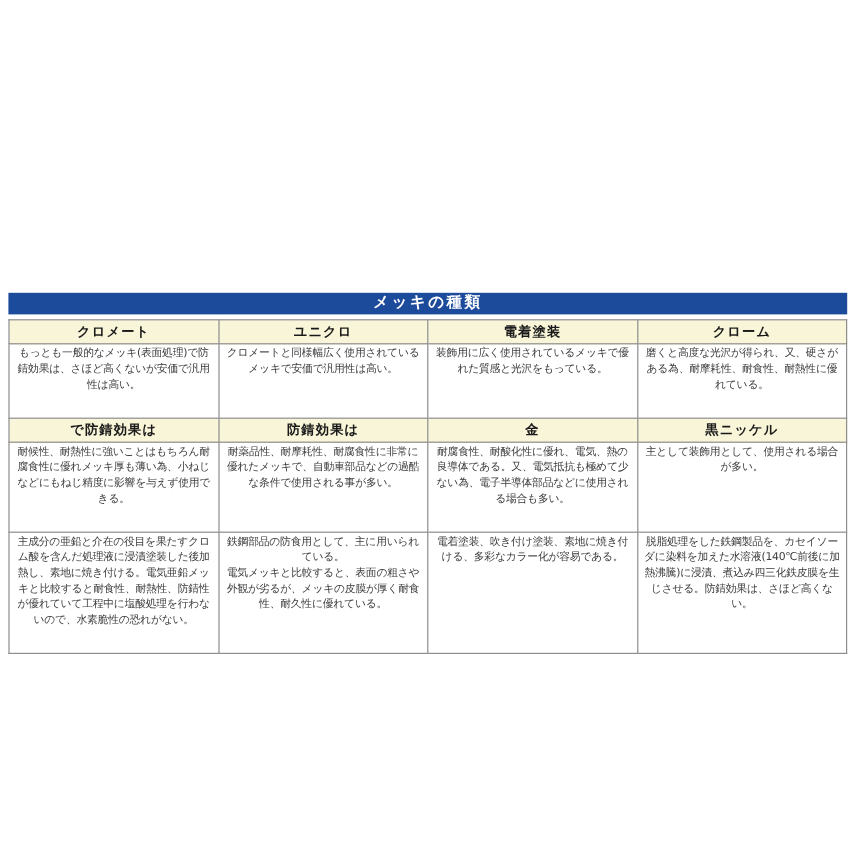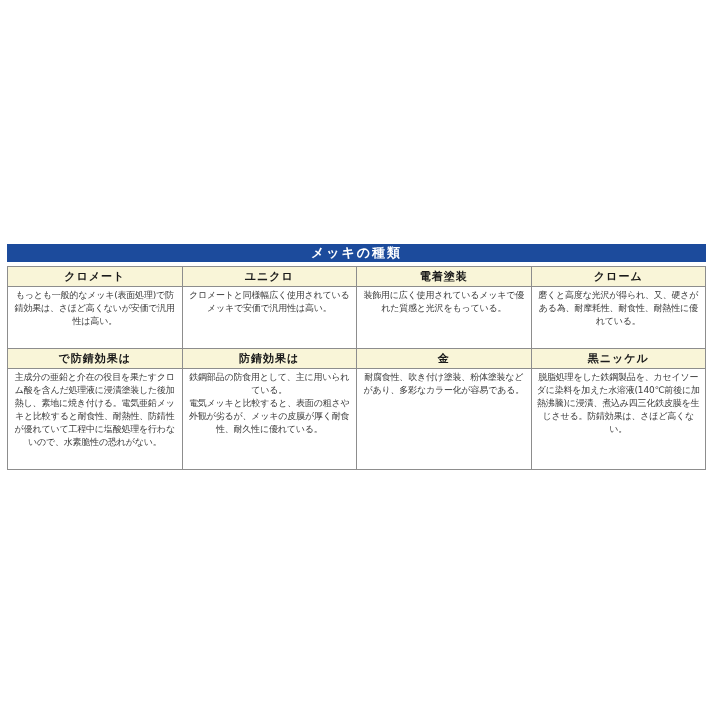--- a/index.html
+++ b/index.html
@@ -83,24 +83,30 @@
         <td>装飾用に広く使用されているメッキで優れた質感と光沢をもっている。</td>
         <td>磨くと高度な光沢が得られ、又、硬さがある為、耐摩耗性、耐食性、耐熱性に優れている。</td>
       </tr>
 
       <tr>
         <th>で防錆効果は</th>
         <th>防錆効果は</th>
         <th>金</th>
         <th>黒ニッケル</th>
       </tr>
+      <tr class="r-2">
+        <td>耐候性、耐熱性に強いことはもちろん耐腐食性に優れメッキ厚も薄い為、小ねじなどにもねじ精度に影響を与えず使用できる。</td>
+        <td>耐薬品性、耐摩耗性、耐腐食性に非常に優れたメッキで、自動車部品などの過酷な条件で使用される事が多い。</td>
+        <td>耐腐食性、耐酸化性に優れ、電気、熱の良導体である。又、電気抵抗も極めて少ない為、電子半導体部品などに使用される場合も多い。</td>
+        <td>主として装飾用として、使用される場合が多い。</td>
+      </tr>
 
       <tr class="r-3">
         <td>主成分の亜鉛と介在の役目を果たすクロム酸を含んだ処理液に浸漬塗装した後加熱し、素地に焼き付ける。電気亜鉛メッキと比較すると耐食性、耐熱性、防錆性が優れていて工程中に塩酸処理を行わないので、水素脆性の恐れがない。</td>
         <td>鉄鋼部品の防食用として、主に用いられている。
 電気メッキと比較すると、表面の粗さや外観が劣るが、メッキの皮膜が厚く耐食性、耐久性に優れている。</td>
-        <td>耐腐食性、吹き付け塗装、粉体塗装などがあり、多彩なカラー化が容易である。</td>
+        <td>電着塗装、吹き付け塗装、素地に焼き付ける、多彩なカラー化が容易である。</td>
         <td>脱脂処理をした鉄鋼製品を、カセイソーダに染料を加えた水溶液(140℃前後に加熱沸騰)に浸漬、煮込み四三化鉄皮膜を生じさせる。防錆効果は、さほど高くない。</td>
       </tr>
     </tbody>
   </table>
 
 </div>
 
 </body></html>

